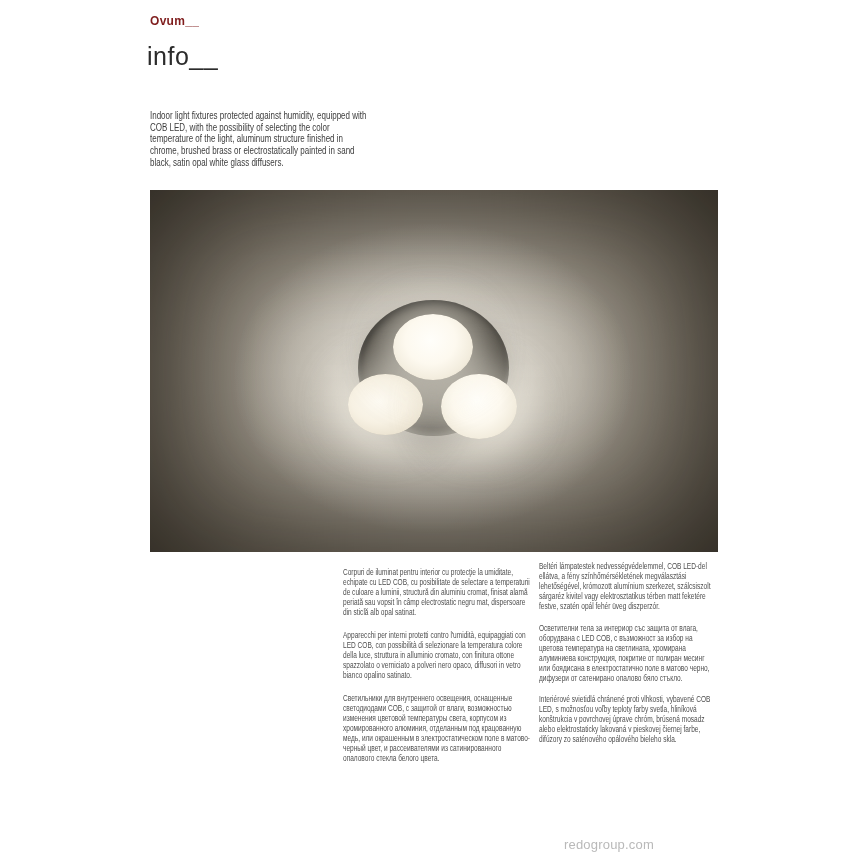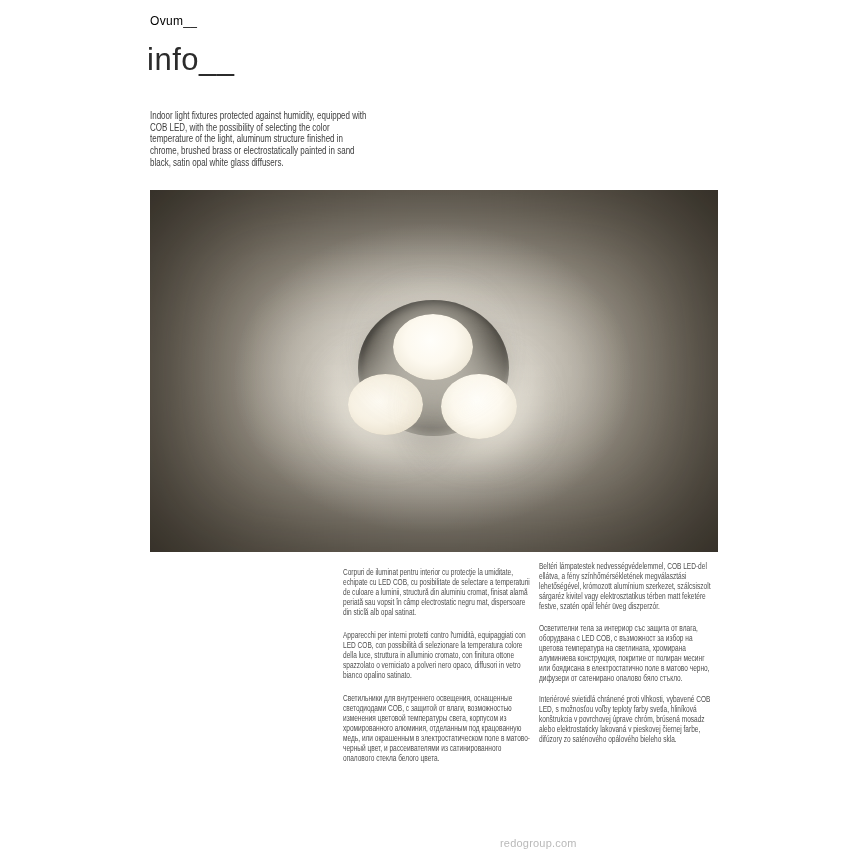--- a/index.html
+++ b/index.html
@@ -4,22 +4,22 @@
 <style>
   html,body{margin:0;padding:0;}
   body{
     width:868px;height:868px;background:#ffffff;position:relative;overflow:hidden;
     font-family:"Liberation Sans","DejaVu Sans",sans-serif;
     -webkit-font-smoothing:antialiased;
   }
   .abs{position:absolute;}
 
   
-  #brand{left:150px;top:14px;font-size:12px;font-weight:400;color:#000000;letter-spacing:.3px;}
-  #title{left:147px;top:42px;font-size:31px;font-weight:100;color:#2b2b2b;letter-spacing:.5px;}
+  #brand{left:150px;top:14px;font-size:12px;font-weight:700;color:#7f1d1d;letter-spacing:.3px;}
+  #title{left:147px;top:42px;font-size:25px;font-weight:100;color:#2b2b2b;letter-spacing:.5px;}
 
   
   #intro{
     left:150px;top:110px;width:276px;
     font-size:10px;line-height:11.7px;color:#3c3c3c;
     transform:scaleX(.8);transform-origin:0 0;
   }
 
   
   #photo{
@@ -47,21 +47,21 @@
 
   
   .col{font-size:8.2px;line-height:10px;color:#4e4e4e;transform:scaleX(.8);transform-origin:0 0;}
   #col-left{left:343px;top:568px;width:234px;}
   #col-right{left:539px;top:562px;width:216px;}
   .col p{margin:0 0 13px 0;}
   #col-right p{margin:0 0 11.5px 0;}
 
   
   #page-number{left:150px;top:872px;font-size:13px;font-weight:500;color:#363636;}
-  #website{left:500px;top:837px;width:218px;text-align:left;font-size:11px;color:#b9b9b9;letter-spacing:.2px;}
+  #website{left:500px;top:837px;width:218px;text-align:center;font-size:13px;color:#b9b9b9;letter-spacing:.2px;}
 </style>
 </head>
 <body>
 
 <div class="abs" id="brand">Ovum__</div>
 <div class="abs" id="title">info__</div>
 
 <div class="abs" id="intro">Indoor light fixtures protected against humidity, equipped with COB LED, with the possibility of selecting the color temperature of the light, aluminum structure finished in chrome, brushed brass or electrostatically painted in sand black, satin opal white glass diffusers.</div>
 
 <div class="abs" id="photo" title="Ceiling lamp with three glowing satin opal white glass globe diffusers mounted on a round dark metal canopy, photographed against a dark vignetted background">

